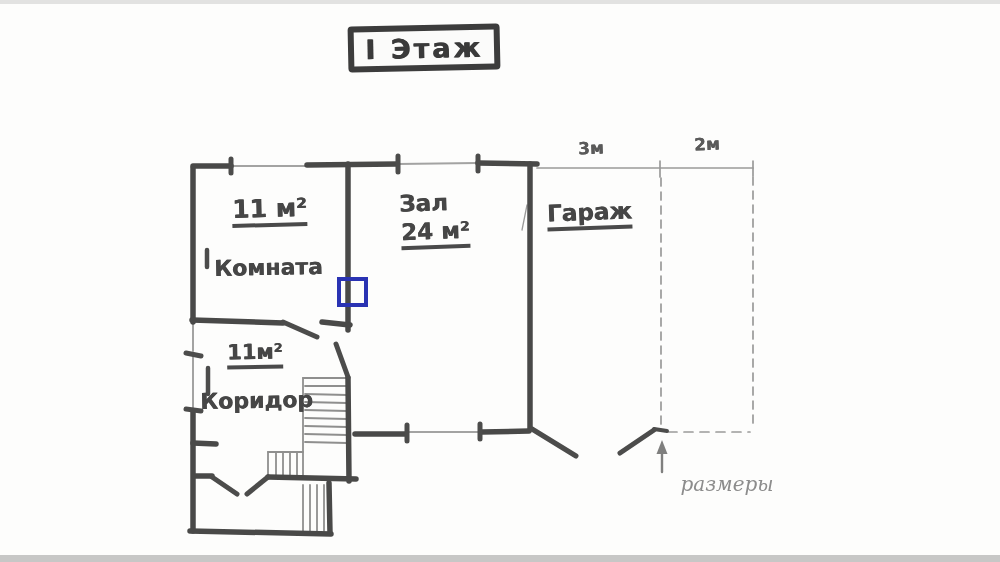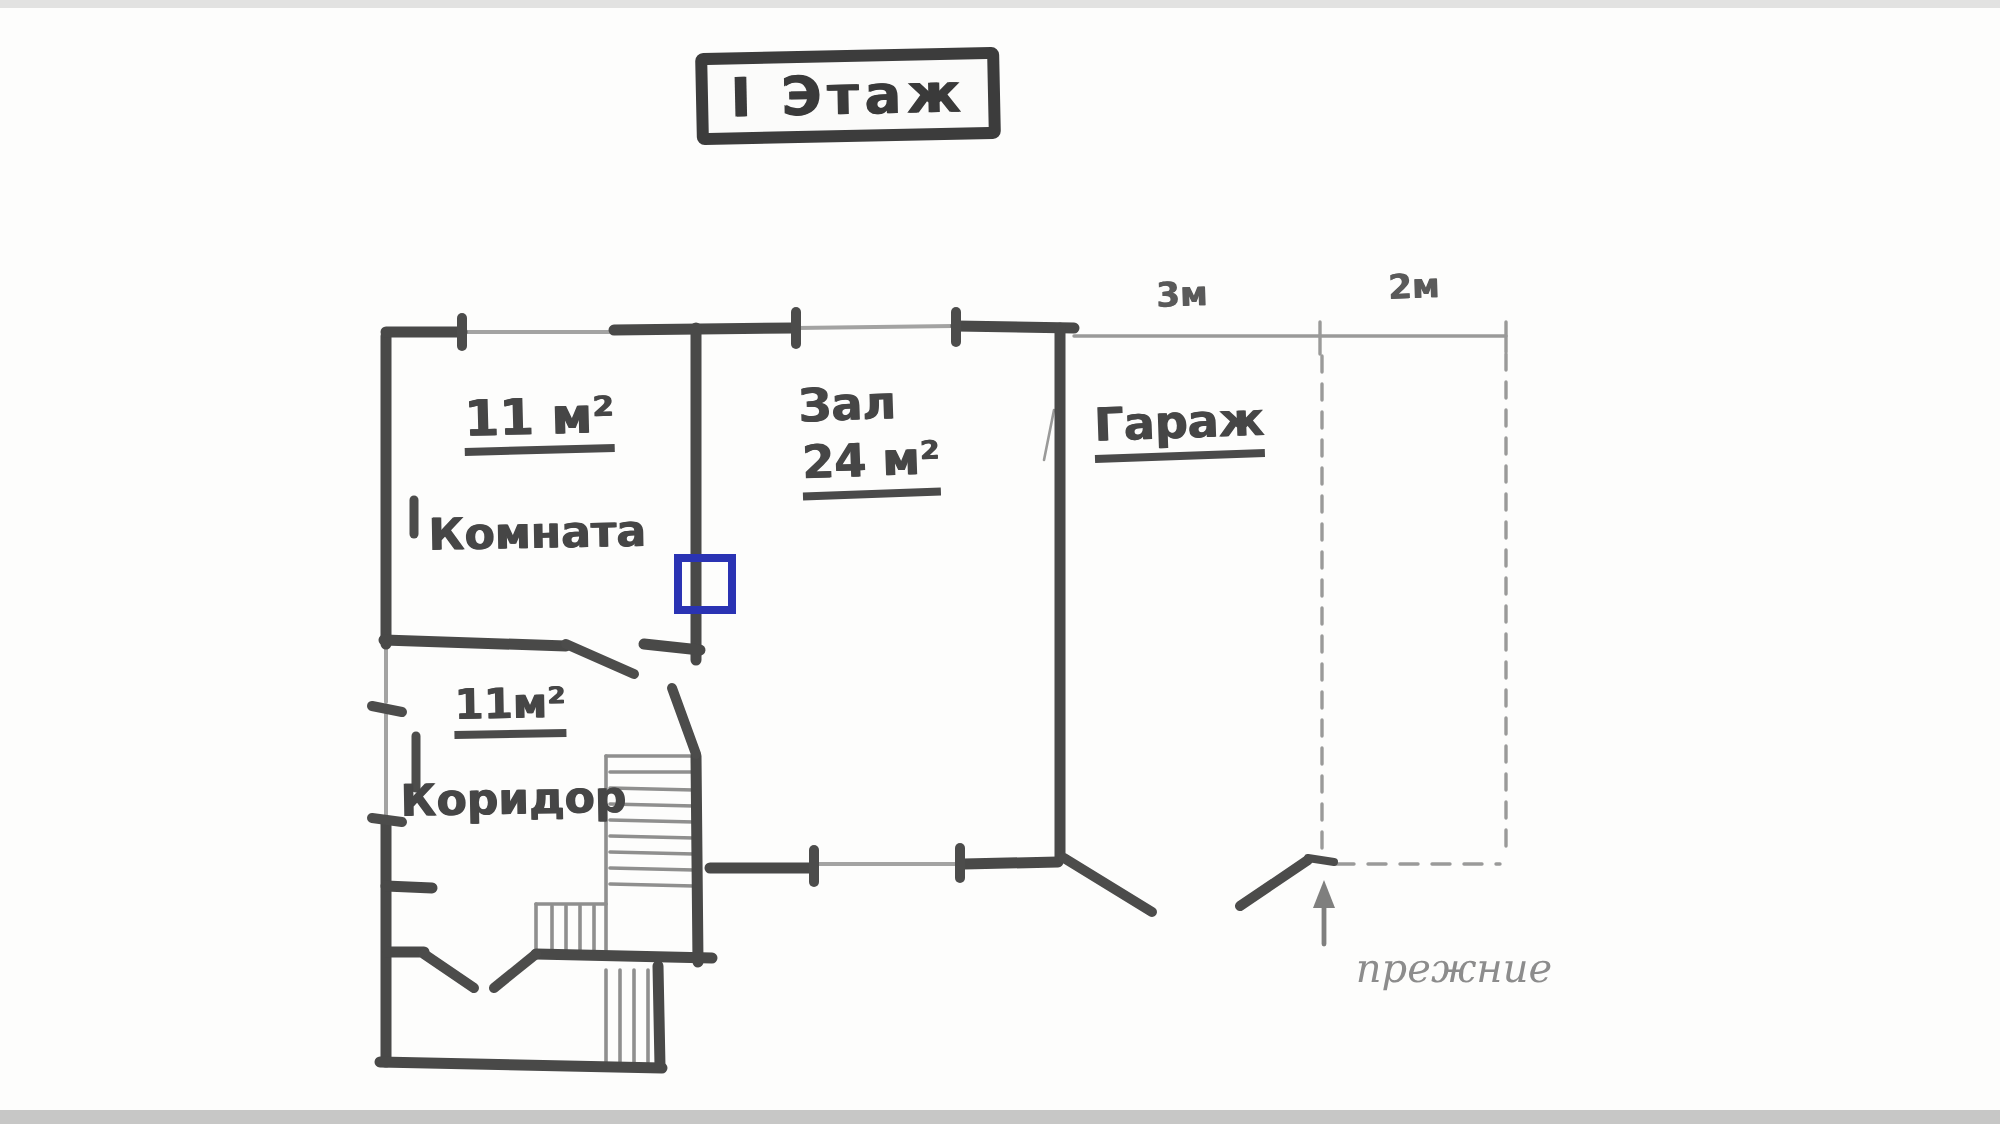--- a/index.html
+++ b/index.html
@@ -151,17 +151,17 @@
 
   <div class="lbl" style="left:227px;top:340px;font-size:21px;transform:rotate(-1deg);text-align:right;">
     <span class="u">11м²</span>
   </div>
   <div class="lbl" style="left:200px;top:388px;font-size:22px;transform:rotate(-1deg);">Коридор</div>
 
   <div class="dim" style="left:578px;top:138px;transform:rotate(-2deg);">3м</div>
   <div class="dim" style="left:694px;top:134px;transform:rotate(-2deg);">2м</div>
 
   <div class="pencil-note">
-    <span style="display:block">прежние</span>
+    <span style="display:block">размеры</span>
   </div>
 
   <div class="marker-box"></div>
 </div>
 
 </body></html>

